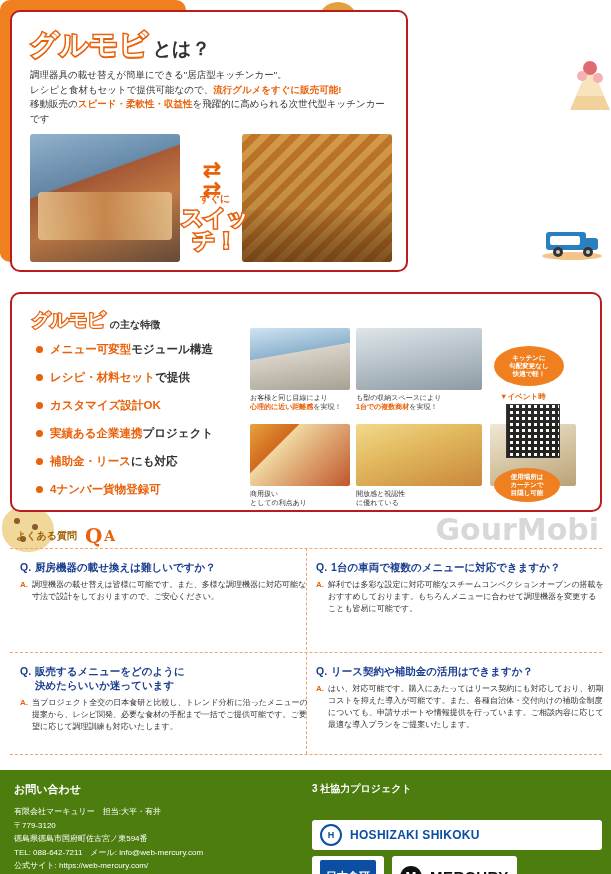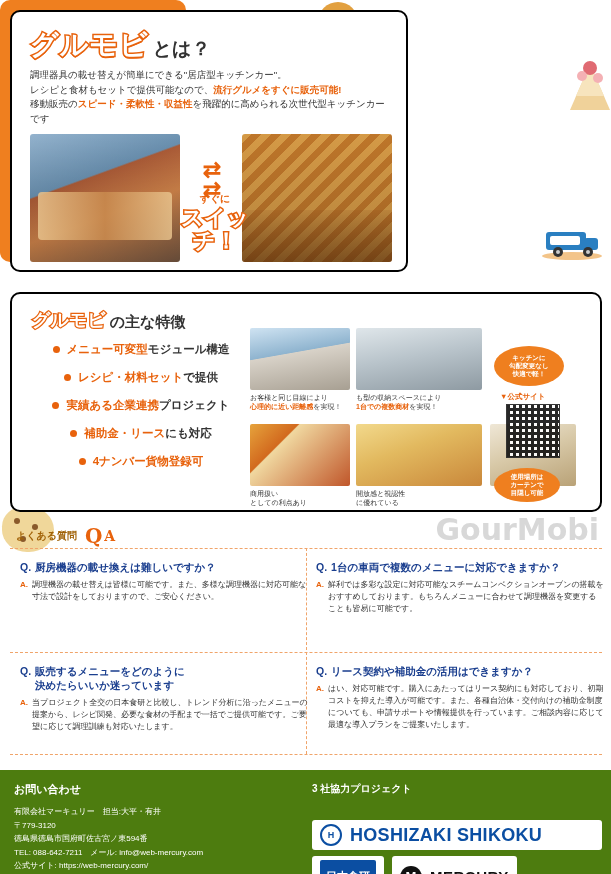--- a/index.html
+++ b/index.html
@@ -13,21 +13,21 @@
     position: relative;
   }
   .page { position: relative; width: 611px; height: 874px; background:#fff; }
 
   
   .panel {
     position: absolute;
     background: #fff;
     border-radius: 10px;
   }
-  .panel.outline { border: 2px solid #000000; }
+  .panel.outline { border: 2px solid #b91c1c; }
 
   
   #top-left { left: 10px; top: 10px; width: 398px; height: 262px; }
   .logo-wrap { position:absolute; left:18px; top:14px; display:flex; align-items:flex-end; }
   .logo-main {
     font-family: "DejaVu Sans", sans-serif;
     font-weight: bold;
     font-size: 28px;
     color: #ffffff;
     letter-spacing: 1px;
@@ -78,23 +78,23 @@
   .tr-block { margin: 8px 10px 0 10px; }
   .tr-tag { background:#b43b12; color:#fff; font-size:10px; font-weight:bold; text-align:center; border-radius:3px; padding:2px 0; }
   .tr-line1 { color:#fff; font-size:9px; text-align:center; margin-top:4px; }
   .tr-line2 { color:#fff; font-size:13px; font-weight:bold; text-align:center; line-height:1.2; }
 
   
   #features { left:10px; top:292px; width:592px; height:220px; }
   .feat-title { position:absolute; left:20px; top:14px; display:flex; align-items:flex-end; }
   .feat-logo { font-family:"DejaVu Sans",sans-serif; font-weight:bold; font-size:18px; color:#fff;
     -webkit-text-stroke:2.5px #e8620c; paint-order: stroke fill; }
-  .feat-sub { font-size:15px; font-weight:bold; color:#333; margin-left:4px; }
+  .feat-sub { font-size:10px; font-weight:bold; color:#333; margin-left:4px; }
   .feat-list { position:absolute; left:24px; top:48px; width:210px; }
-  .feat-item { display:flex; align-items:center; font-size:11.5px; font-weight:bold; color:#e8620c; margin-bottom:13px;justify-content:center; }
+  .feat-item { display:flex; align-items:center; font-size:11.5px; font-weight:bold; color:#e8620c; margin-bottom:13px; }
   .feat-item .dot { width:7px; height:7px; border-radius:50%; background:#e8620c; margin-right:7px; flex:none; }
   .feat-item .black { color:#333; }
 
   .grid-photos { position:absolute; left:238px; top:34px; width:340px; }
   .gcell { position:absolute; }
   .gimg { border-radius:2px; position:relative; overflow:hidden; }
   .cap { font-size:7px; line-height:1.35; margin-top:3px; color:#333; }
   .cap b { color:#e8620c; }
 
   .g1 { background: linear-gradient(170deg,#cfe3f2 0%,#8fb4cf 40%,#d8d2c8 41%,#a79f92 100%); }
@@ -139,21 +139,21 @@
   
   #footer { position:absolute; left:0; top:770px; width:611px; height:119px; background:#4d7c0f; }
   .f-left { position:absolute; left:14px; top:12px; color:#fff; }
   .f-title { font-size:11px; font-weight:bold; margin-bottom:8px; }
   .f-line { font-size:8px; line-height:1.7; }
   .f-right { position:absolute; left:312px; top:12px; width:290px; }
   .f-rtitle { color:#fff; font-size:10px; font-weight:bold; margin-bottom:24px; }
   .partner { background:#fff; border-radius:3px; display:flex; align-items:center; padding:4px 8px; margin-bottom:6px; }
   .p-logo { width:22px; height:22px; border-radius:50%; background:#fff; border:2px solid #0b4ea2; color:#0b4ea2;
     font-size:9px; font-weight:bold; display:flex; align-items:center; justify-content:center; margin-right:8px; flex:none; }
-  .p-name { font-size:18px; font-weight:bold; color:#0b4ea2; letter-spacing:.3px; }
+  .p-name { font-size:12px; font-weight:bold; color:#0b4ea2; letter-spacing:.3px; }
   .partner-row { display:flex; gap:8px; }
   .p-box { background:#fff; border-radius:3px; display:flex; align-items:center; padding:4px 8px; }
   .p-jp { background:#0b4ea2; color:#fff; font-size:11px; font-weight:bold; padding:9px 6px; border-radius:2px; }
   .p-m { width:22px; height:22px; border-radius:50%; background:#111; color:#fff; font-size:13px; font-weight:bold;
     display:flex; align-items:center; justify-content:center; margin-right:8px; }
   .p-mname { font-size:15px; font-weight:bold; color:#111; letter-spacing:.5px; }
 
   
   .deco { position:absolute; pointer-events:none; }
   .donut { width:40px; height:40px; border-radius:50%; background:#e2a03f; }
@@ -257,20 +257,25 @@
           <span>メニュー可変型</span>
           <span class="black">モジュール構造</span>
         </div>
       <div class="feat-item">
           <span class="dot"></span>
           <span>レシピ・材料セット</span>
           <span class="black">で提供</span>
         </div>
       <div class="feat-item">
           <span class="dot"></span>
+          <span>カスタマイズ設計OK</span>
+          <span class="black"></span>
+        </div>
+      <div class="feat-item">
+          <span class="dot"></span>
           <span>実績ある企業連携</span>
           <span class="black">プロジェクト</span>
         </div>
       <div class="feat-item">
           <span class="dot"></span>
           <span>補助金・リース</span>
           <span class="black">にも対応</span>
         </div>
       <div class="feat-item">
           <span class="dot"></span>
@@ -296,21 +301,21 @@
         <div class="gimg g4" style="width:126px; height:62px;"></div>
         <div class="cap">開放感と視認性<br>に優れている</div>
       </div>
       <div class="gcell" style="left:240px; top:96px; width:86px;">
         <div class="gimg g5" style="width:86px; height:62px;"></div>
       </div>
 
       <div class="badge-oval" style="left:244px; top:18px; width:70px; height:40px;">キッチンに<br>勾配変更なし<br>快適で軽！</div>
       <div class="badge-oval" style="left:244px; top:140px; width:66px; height:34px;">使用場所は<br>カーテンで<br>目隠し可能</div>
 
-      <div class="qr-note" style="left:250px; top:64px;">▼公式サイト</div>
+      <div class="qr-note" style="left:250px; top:64px;">▼イベント時</div>
       <div class="qr" style="left:256px; top:76px;"></div>
     </div>
   </div>
 
   <div id="faq-head">
     <span class="faq-title">よくある質問</span>
     <span class="faq-q">Q</span>
     <span class="faq-a">A</span>
   </div>
   <div class="watermark">GourMobi</div>

